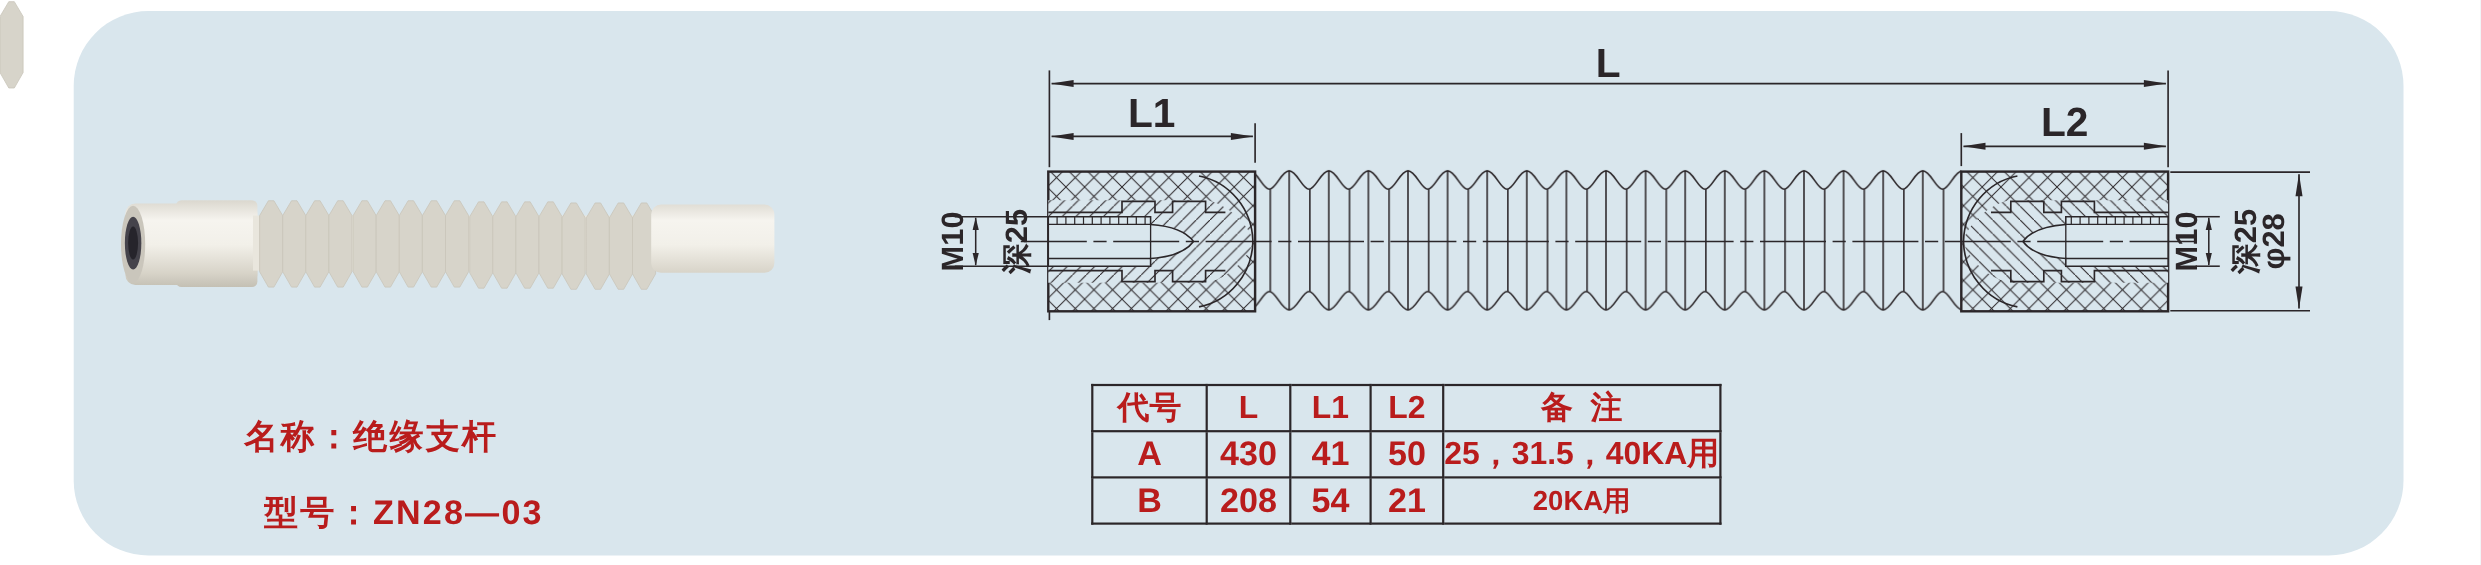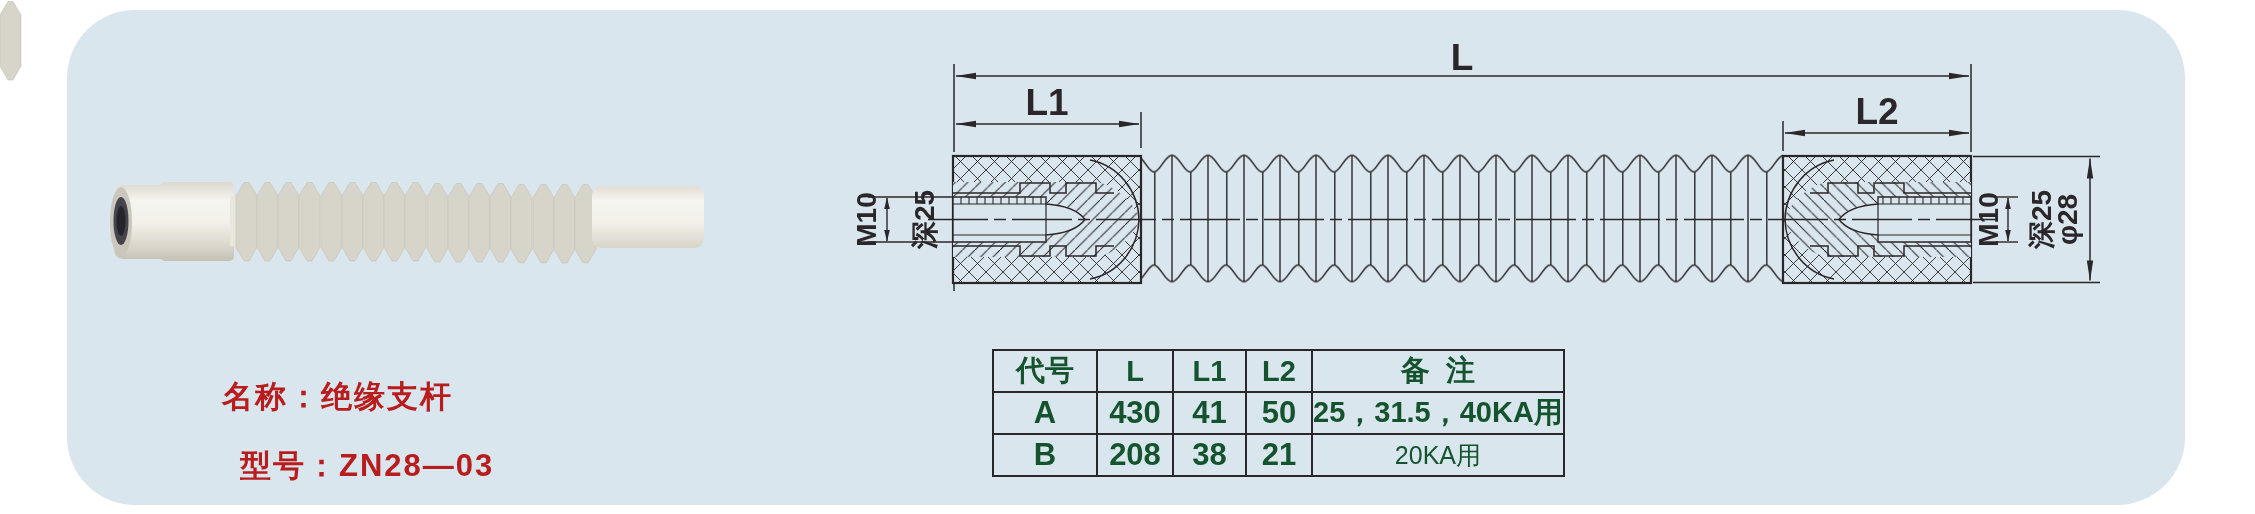--- a/index.html
+++ b/index.html
@@ -5,30 +5,30 @@
   html,body{margin:0;padding:0;}
   .page{position:relative;width:2255px;height:514px;background:#ffffff;overflow:hidden;
         font-family:"Liberation Sans",sans-serif;}
   .panel{position:absolute;left:67px;top:10px;width:2118px;height:495px;
          background:#d9e6ed;border-radius:68px;}
   .art{position:absolute;left:0;top:0;width:2255px;height:514px;}
   .caption{position:absolute;left:222px;top:376px;color:#b91c1c;}
   .caption .line1{font-size:31px;font-weight:700;letter-spacing:2px;}
   .caption .line2{font-size:31px;font-weight:700;letter-spacing:2px;margin-top:27px;margin-left:18px;}
   table.spec{position:absolute;left:992px;top:349px;border-collapse:collapse;
-             table-layout:fixed;color:#14532d;text-align:center;}
+             table-layout:fixed;color:#b91c1c;text-align:center;}
   table.spec td,table.spec th{border:2px solid #2b2629;padding:0;vertical-align:middle;
              overflow:hidden;white-space:pre;}
   tr.hdr{height:40px;}
   tr.row{height:42px;}
   .c-code{width:104px;} .c-l{width:76px;} .c-l1{width:73px;} .c-l2{width:66px;} .c-rem{width:206px;}
   th.hcell{font-size:29px;font-weight:700;}
   td.vcell{font-size:31px;font-weight:700;}
   td.rem-a{font-size:29px;font-weight:700;}
-  td.rem-b{font-size:25px;font-weight:400;}
+  td.rem-b{font-size:25px;font-weight:700;}
   svg text{fill:#2b2629;font-family:"Liberation Sans",sans-serif;font-weight:700;}
   .dimbig{font-size:37px;}
   .dimrot{font-size:28px;}
 </style>
 </head>
 <body>
 
 <div class="page">
   <div class="panel"></div>
 
@@ -200,19 +200,19 @@
       <tr class="row">
         <td class="vcell">A</td>
         <td class="vcell">430</td>
         <td class="vcell">41</td>
         <td class="vcell">50</td>
         <td class="rem-a">25，31.5，40KA用</td>
       </tr>
       <tr class="row">
         <td class="vcell">B</td>
         <td class="vcell">208</td>
-        <td class="vcell">38</td>
+        <td class="vcell">54</td>
         <td class="vcell">21</td>
         <td class="rem-b">20KA用</td>
       </tr>
     </tbody>
   </table>
 </div>
 
 </body></html>

